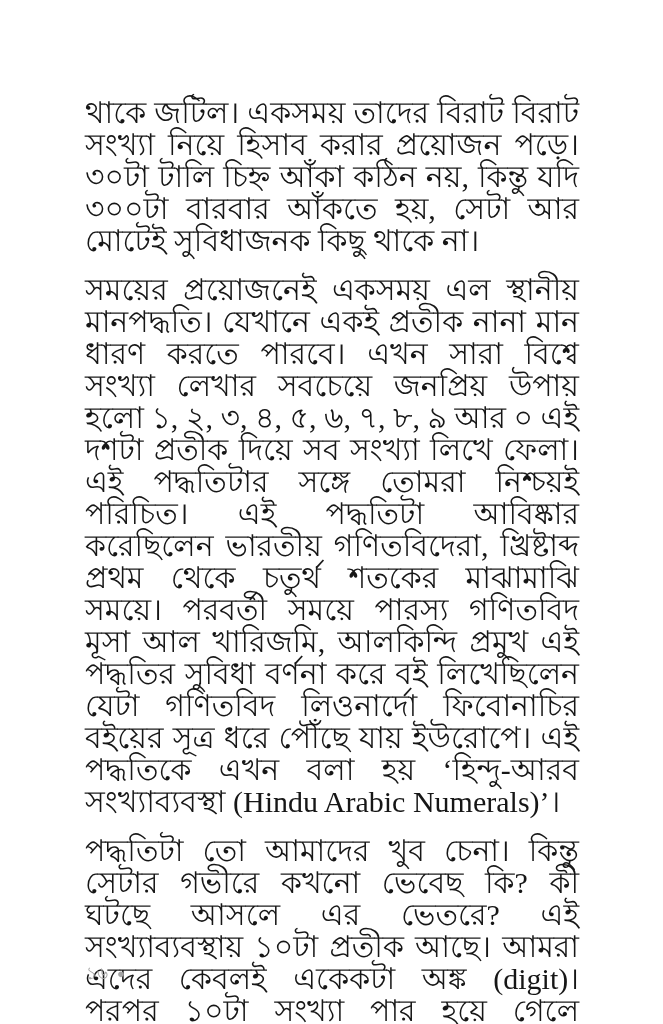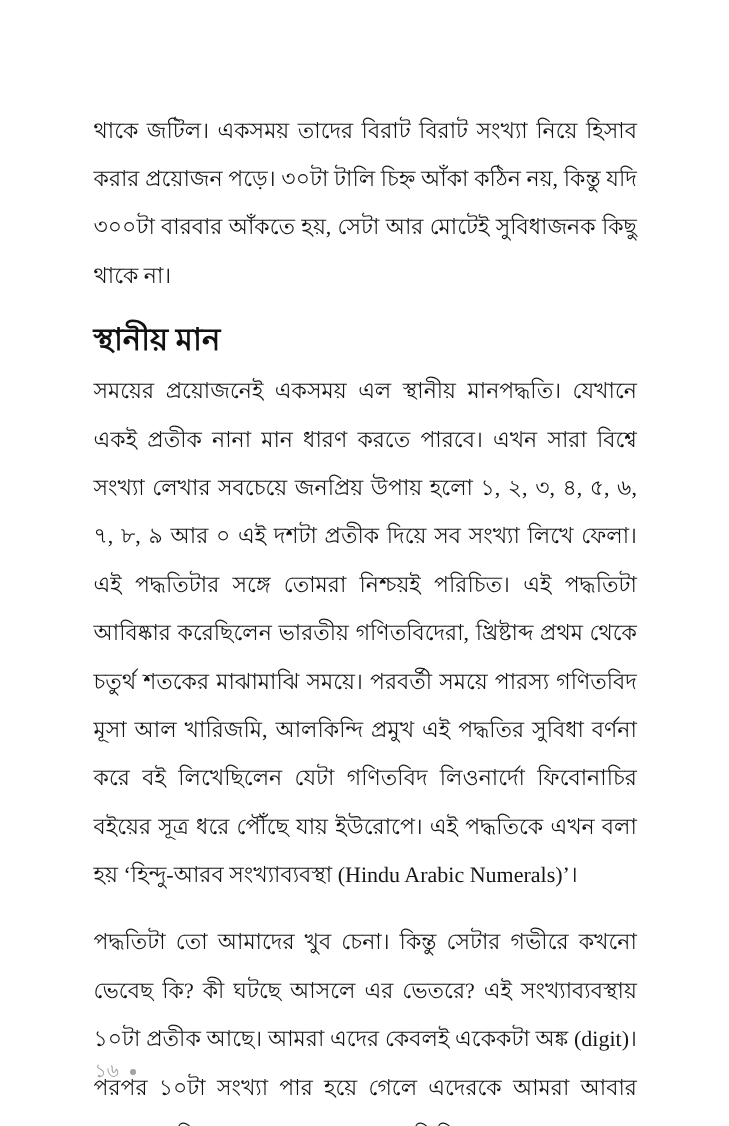--- a/index.html
+++ b/index.html
@@ -21,22 +21,22 @@
     background: #ffffff;
   }
   .content {
     position: absolute;
     top: 97px;
     left: 85px;
     width: 494px;
   }
   .body-para {
     margin: 0 0 17px 0;
-    font-size: 20px;
-    line-height: 44px;
+    font-size: 30px;
+    line-height: 32px;
     text-align: justify;
     text-justify: inter-word;
   }
   .body-para:last-child {
     margin-bottom: 0;
   }
   .section-heading {
     margin: 21px 0 8px 0;
     font-size: 28px;
     line-height: 32px;
@@ -62,21 +62,20 @@
 </style>
 </head>
 <body>
 
 <div class="page">
 
   <div class="content">
 
     <p class="body-para">থাকে জটিল। একসময় তাদের বিরাট বিরাট সংখ্যা নিয়ে হিসাব করার প্রয়োজন পড়ে। ৩০টা টালি চিহ্ন আঁকা কঠিন নয়, কিন্তু যদি ৩০০টা বারবার আঁকতে হয়, সেটা আর মোটেই সুবিধাজনক কিছু থাকে না।</p>
 
-    <h2 class="section-heading">স্থানীয় মান</h2>
 
     <p class="body-para">সময়ের প্রয়োজনেই একসময় এল স্থানীয় মানপদ্ধতি। যেখানে একই প্রতীক নানা মান ধারণ করতে পারবে। এখন সারা বিশ্বে সংখ্যা লেখার সবচেয়ে জনপ্রিয় উপায় হলো ১, ২, ৩, ৪, ৫, ৬, ৭, ৮, ৯ আর ০ এই দশটা প্রতীক দিয়ে সব সংখ্যা লিখে ফেলা। এই পদ্ধতিটার সঙ্গে তোমরা নিশ্চয়ই পরিচিত। এই পদ্ধতিটা আবিষ্কার করেছিলেন ভারতীয় গণিতবিদেরা, খ্রিষ্টাব্দ প্রথম থেকে চতুর্থ শতকের মাঝামাঝি সময়ে। পরবর্তী সময়ে পারস্য গণিতবিদ মূসা আল খারিজমি, আলকিন্দি প্রমুখ এই পদ্ধতির সুবিধা বর্ণনা করে বই লিখেছিলেন যেটা গণিতবিদ লিওনার্দো ফিবোনাচির বইয়ের সূত্র ধরে পৌঁছে যায় ইউরোপে। এই পদ্ধতিকে এখন বলা হয় ‘হিন্দু-আরব সংখ্যাব্যবস্থা (Hindu Arabic Numerals)’।</p>
 
     <p class="body-para">পদ্ধতিটা তো আমাদের খুব চেনা। কিন্তু সেটার গভীরে কখনো ভেবেছ কি? কী ঘটছে আসলে এর ভেতরে? এই সংখ্যাব্যবস্থায় ১০টা প্রতীক আছে। আমরা এদের কেবলই একেকটা অঙ্ক (digit)। পরপর ১০টা সংখ্যা পার হয়ে গেলে এদেরকে আমরা আবার ব্যবহার করি। এ কারণে এদেরকে ১০-ভিত্তিক সংখ্যাব্যবস্থা বলে। ১০টা কেন হলো। এটার সত্যিকারের কারণ কেউ জানে না। তবে অধিকাংশ পণ্ডিতের ধারণা হলো যে আমাদের হাতের আঙুলের সংখ্যা ১০ আর এটাকে ব্যবহার করেই মানুষ গণনা করার চেষ্টা করত। এ কারণেই খুব সম্ভবত আমাদের সংখ্যার ভিত্তি ১০। এবার চলো সেই চেনা ব্যবস্থা একবার দেখে ফেলি। তারপর আমাদের উদ্দেশ্য হবে এটা বোঝা যে ভিত্তি ১০ না হয়ে অন্য কিছু হলে কী হতো?</p>
 
   </div>
 
   <div class="footer">
     <span>১৬</span>
     <span class="bullet">●</span>

